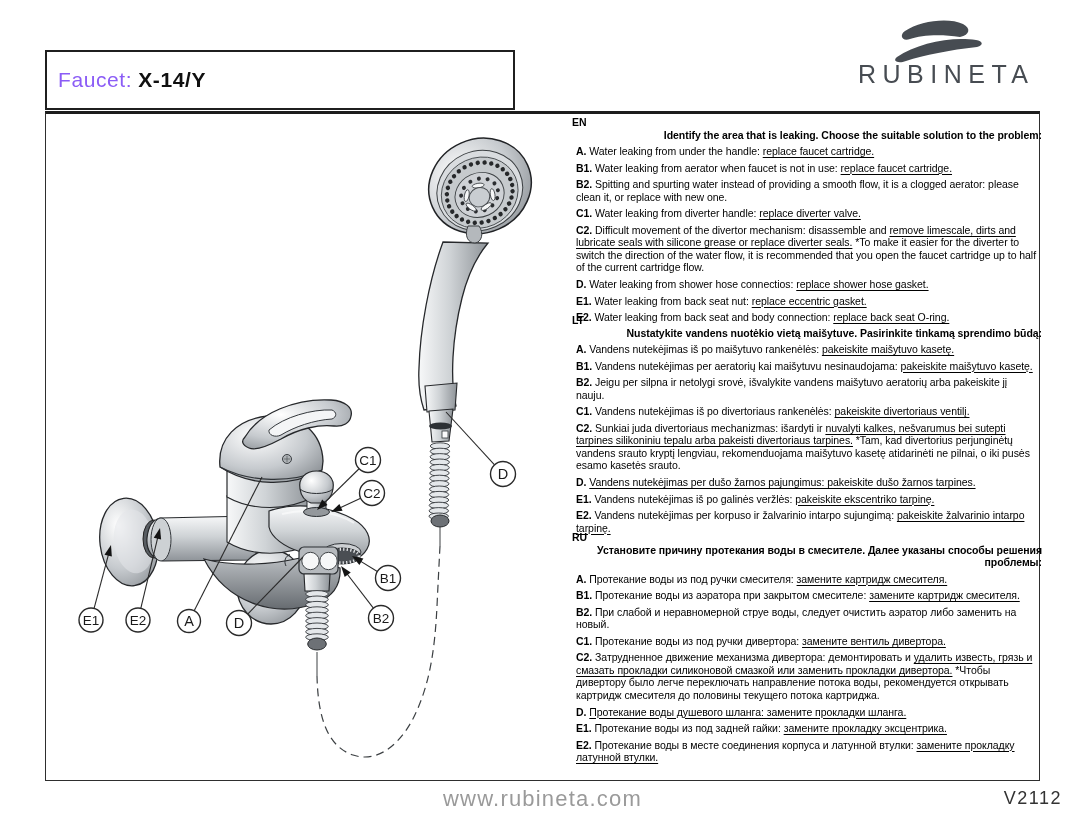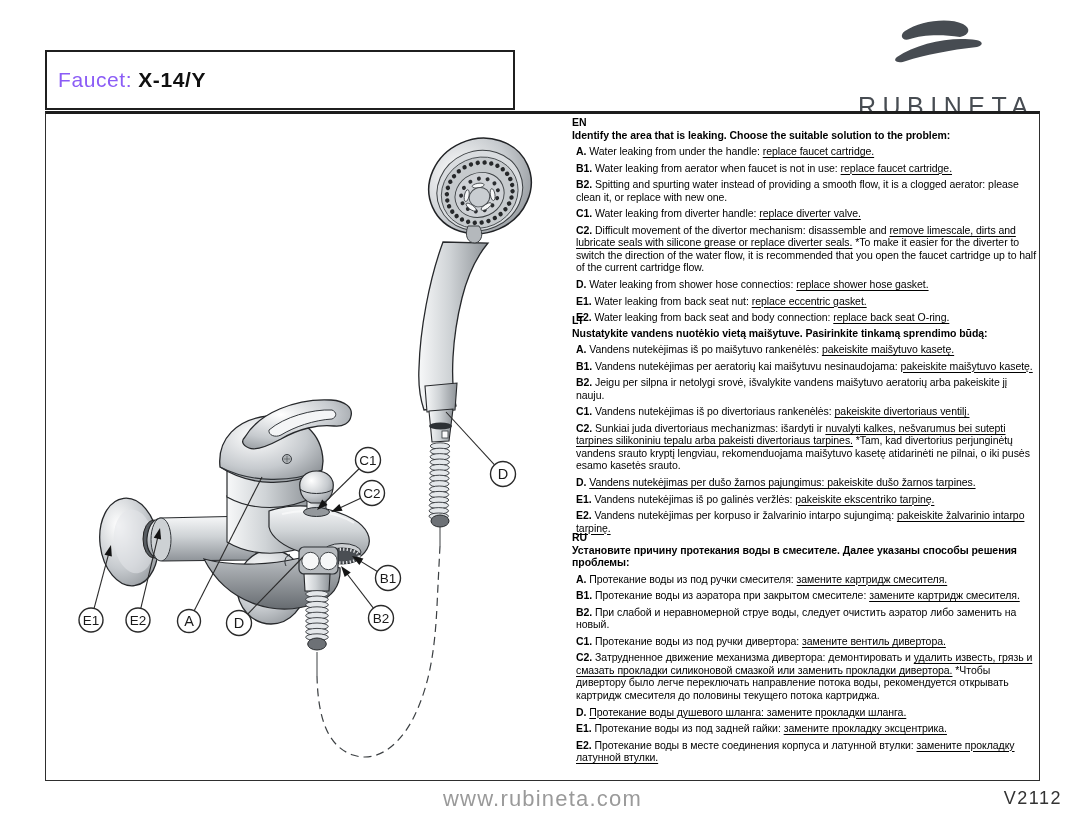--- a/index.html
+++ b/index.html
@@ -10,34 +10,34 @@
   .title-box{
     position:absolute;left:45px;top:50px;width:470px;height:60px;
     border:2px solid #1f1f1f;box-sizing:border-box;background:#fff;
     display:flex;align-items:center;padding-left:11px;z-index:3;
   }
   .title-box .t-label{font-size:21px;letter-spacing:.6px;color:#8b5cf6;}
   .title-box .t-model{font-size:21px;font-weight:700;letter-spacing:.6px;color:#101010;margin-left:6px;}
   .logo-swoosh{position:absolute;left:0;top:0;}
   .brand-text{
     position:absolute;left:858px;top:60px;font-size:25px;letter-spacing:6.5px;
-    color:#474c52;font-weight:400;margin-top:32px;
+    color:#474c52;font-weight:400;
   }
   .main-box{
     position:absolute;left:45px;top:111px;width:995px;height:670px;
     border:1.6px solid #2e2e2e;border-top:3px solid #1d1d1d;box-sizing:border-box;background:#fff;
   }
   svg.diagram{position:absolute;left:0;top:0;z-index:2;}
   .text-col{position:absolute;left:572px;top:0;width:470px;z-index:4;}
   .lang-section{position:absolute;left:0;width:470px;font-size:10.5px;line-height:12.55px;letter-spacing:-.05px;}
   .lang-section:nth-of-type(1){top:116px;}
   .lang-section:nth-of-type(2){top:314px;}
   .lang-section:nth-of-type(3){top:531px;}
   .lang-code{font-weight:700;text-underline-offset:1.5px;}
-  .sec-heading{font-weight:700;}
+  .sec-heading{font-weight:700;text-align:right;}
   .ti{margin:4px;}
   .ti b{font-weight:700;}
   .ti .u{text-decoration:underline;text-underline-offset:1.5px;text-decoration-thickness:1px;}
   .website{
     position:absolute;left:45px;top:786px;width:995px;text-align:center;
     font-size:22px;color:#9a9a9a;letter-spacing:1.2px;z-index:3;
   }
   .version{
     position:absolute;right:18px;top:788px;font-size:18px;color:#333;
     letter-spacing:1.5px;z-index:3;

